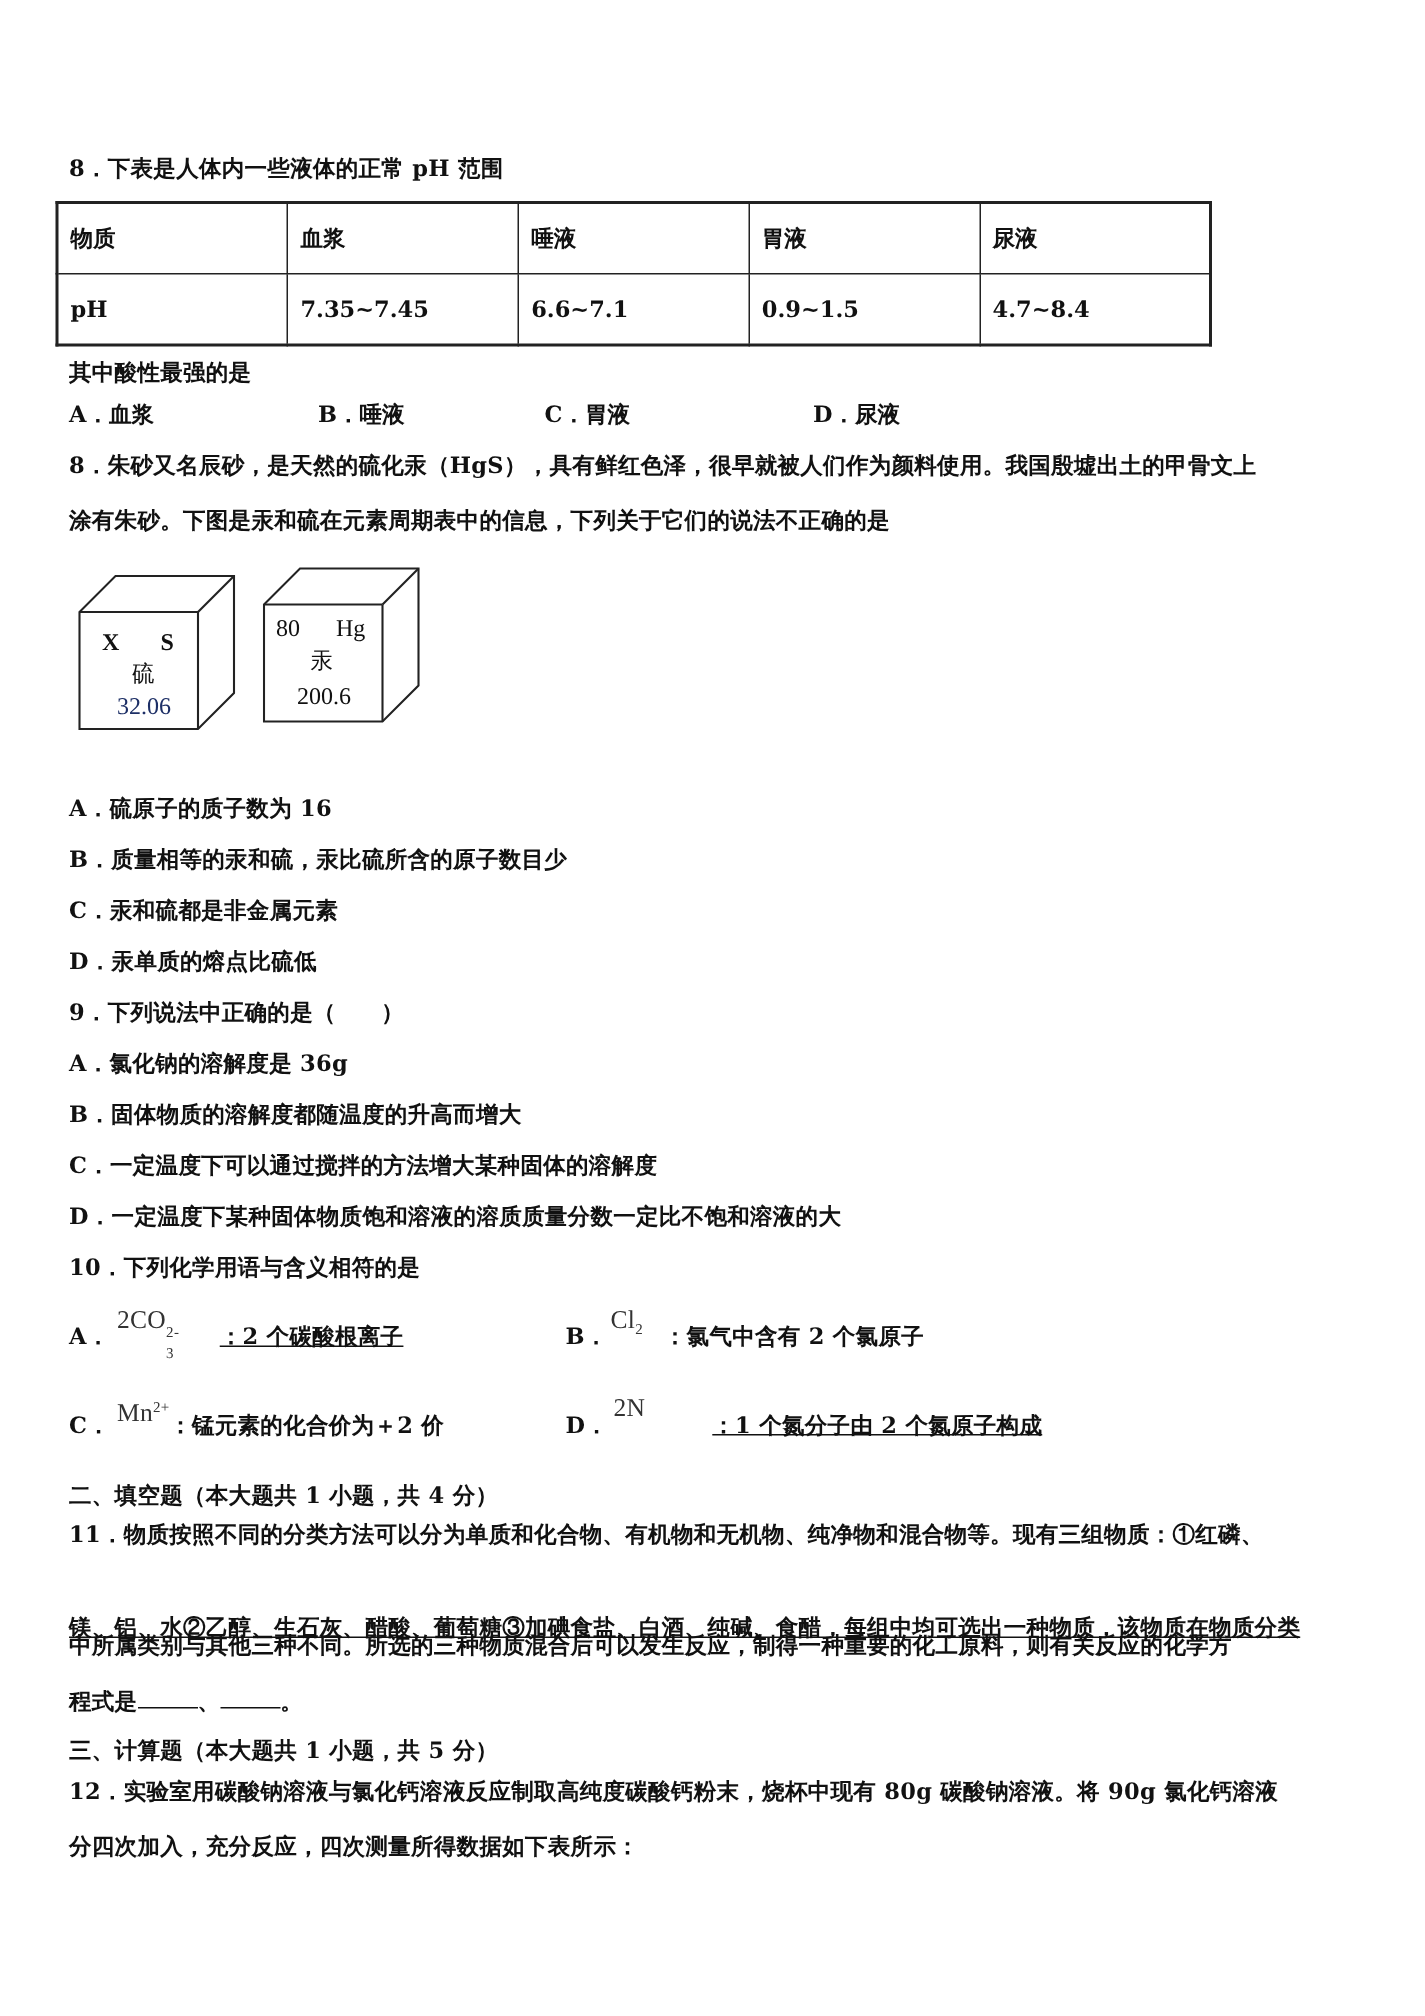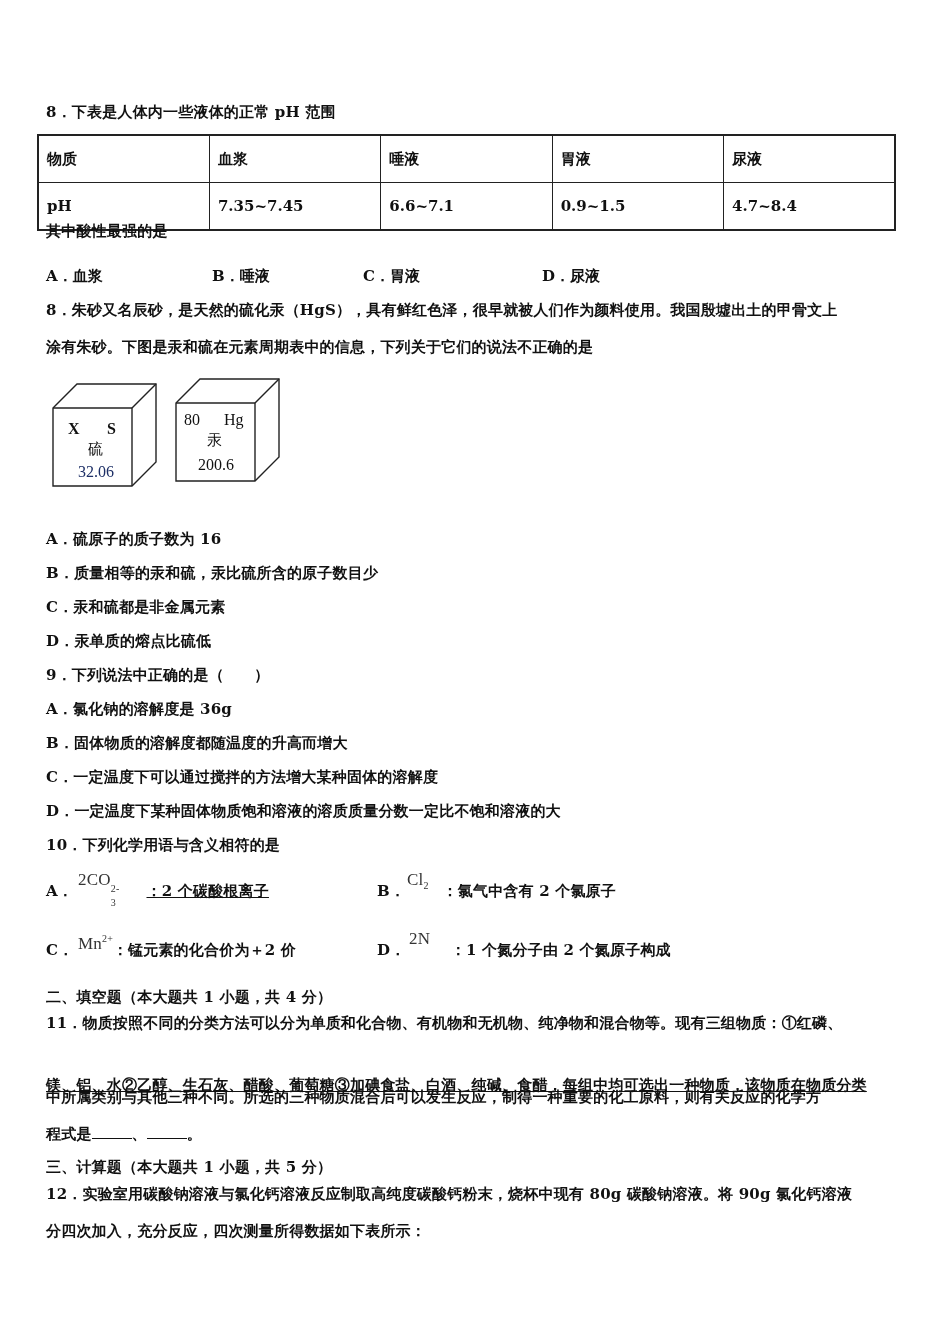--- a/index.html
+++ b/index.html
@@ -7,21 +7,21 @@
     width: 950px; height: 1344px; position: relative; overflow: hidden;
     font-family: "DejaVu Serif", "Liberation Serif", serif;
     color: #111111;
   }
   .line {
     position: absolute; left: 46px; font-size: 15px; font-weight: bold;
     white-space: nowrap; line-height: 20px; letter-spacing: 0.2px;
   }
   .q7title { top: 102px; }
   table.ph {
-    position: absolute; left: 37px; top: 134px; width: 859px; height: 96px;
+    position: absolute; left: 37px; top: 134px; width: 771px; height: 96px;
     border-collapse: collapse; table-layout: fixed; padding-left: 16px;
   }
   table.ph td {
     border: 1px solid #222; font-size: 15px; font-weight: bold;
     padding: 0 8px; vertical-align: middle; height: 46px;
   }
   table.ph { border: 2px solid #222; }
   .opts { position: absolute; top: 266px; left: 46px; font-size: 15px; font-weight: bold; line-height: 20px; }
   .opts span { position: absolute; white-space: nowrap; top: 0; }
 
@@ -56,21 +56,21 @@
   <tr>
     <td>pH</td>
     <td>7.35~7.45</td>
     <td>6.6~7.1</td>
     <td>0.9~1.5</td>
     <td>4.7~8.4</td>
   </tr>
 </tbody>
   </table>
 
-<div class="line" style="top:223px;font-family:Liberation Mono, monospace;">其中酸性最强的是</div>
+<div class="line" style="top:238px;">其中酸性最强的是</div>
 <div class="opts">
   <span style="left:0;">A．血浆</span>
   <span style="left:166px;">B．唾液</span>
   <span style="left:317px;">C．胃液</span>
   <span style="left:496px;">D．尿液</span>
 </div>
 
 <div class="line" style="top:300px;">8．朱砂又名辰砂，是天然的硫化汞（HgS），具有鲜红色泽，很早就被人们作为颜料使用。我国殷墟出土的甲骨文上</div>
 <div class="line" style="top:337px;">涂有朱砂。下图是汞和硫在元素周期表中的信息，下列关于它们的说法不正确的是</div>
 
@@ -124,21 +124,21 @@
   <span style="margin-left:32px;">：氯气中含有 2 个氯原子</span>
 </div>
 <div class="line" style="top:940px;">
   <span>C．</span>
   <span class="formula" style="left:32px; top:-11px;"><span>Mn</span><sup>2+</sup></span>
   <span style="margin-left:34px;text-align:center;">：锰元素的化合价为＋2 价</span>
 </div>
 <div class="line" style="top:940px; left:377px;">
   <span>D．</span>
   <span class="formula" style="left:32px; top:-11px;"><span>2N</span></span>
-  <span style="margin-left:40px;">：1 个氮分子由 2 个氮原子构成</span>
+  <span style="margin-left:64px;text-decoration:underline;">：1 个氮分子由 2 个氮原子构成</span>
 </div>
 
 <div class="line" style="top:987px;">二、填空题（本大题共 1 小题，共 4 分）</div>
 <div class="line" style="top:1013px;">11．物质按照不同的分类方法可以分为单质和化合物、有机物和无机物、纯净物和混合物等。现有三组物质：①红磷、</div>
 <div class="line" style="top:1075px;text-decoration:underline;">镁、铝、水②乙醇、生石灰、醋酸、葡萄糖③加碘食盐、白酒、纯碱、食醋，每组中均可选出一种物质，该物质在物质分类</div>
 <div class="line" style="top:1087px;">中所属类别与其他三种不同。所选的三种物质混合后可以发生反应，制得一种重要的化工原料，则有关反应的化学方</div>
 <div class="line" style="top:1124px;">
   <span>程式是</span><span class="blank"></span><span>、</span><span class="blank"></span><span>。</span>
 </div>
 

